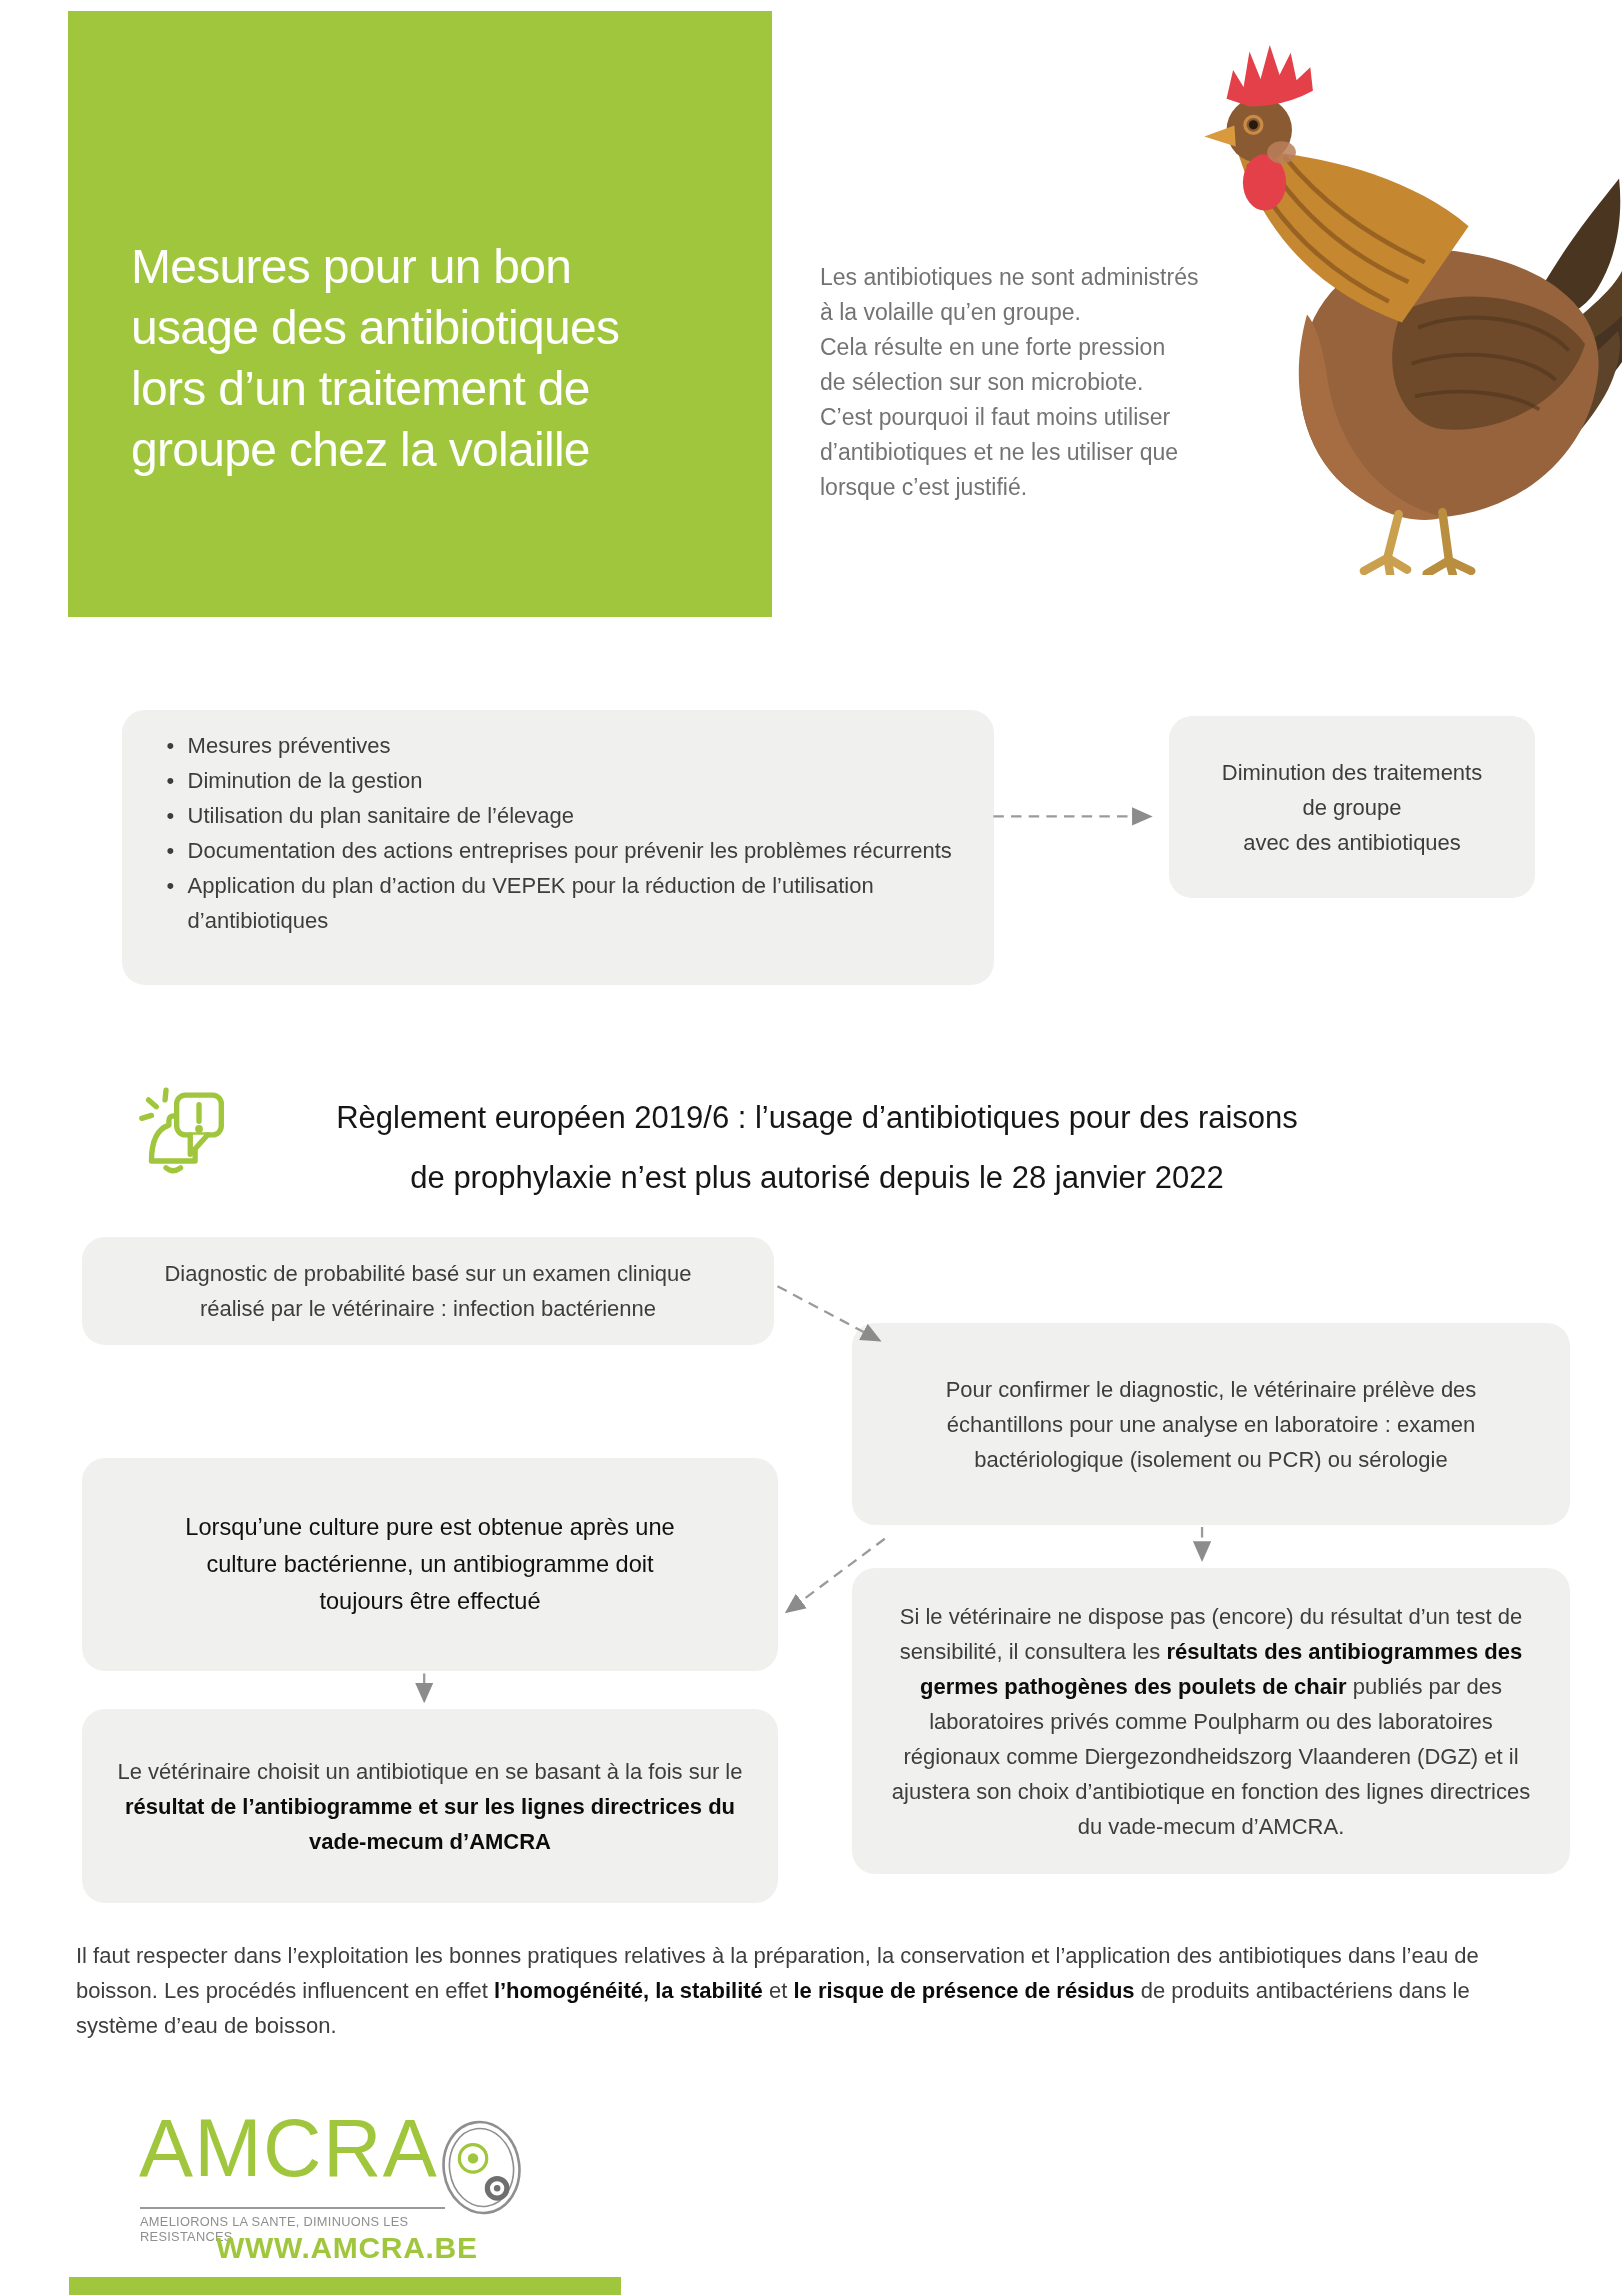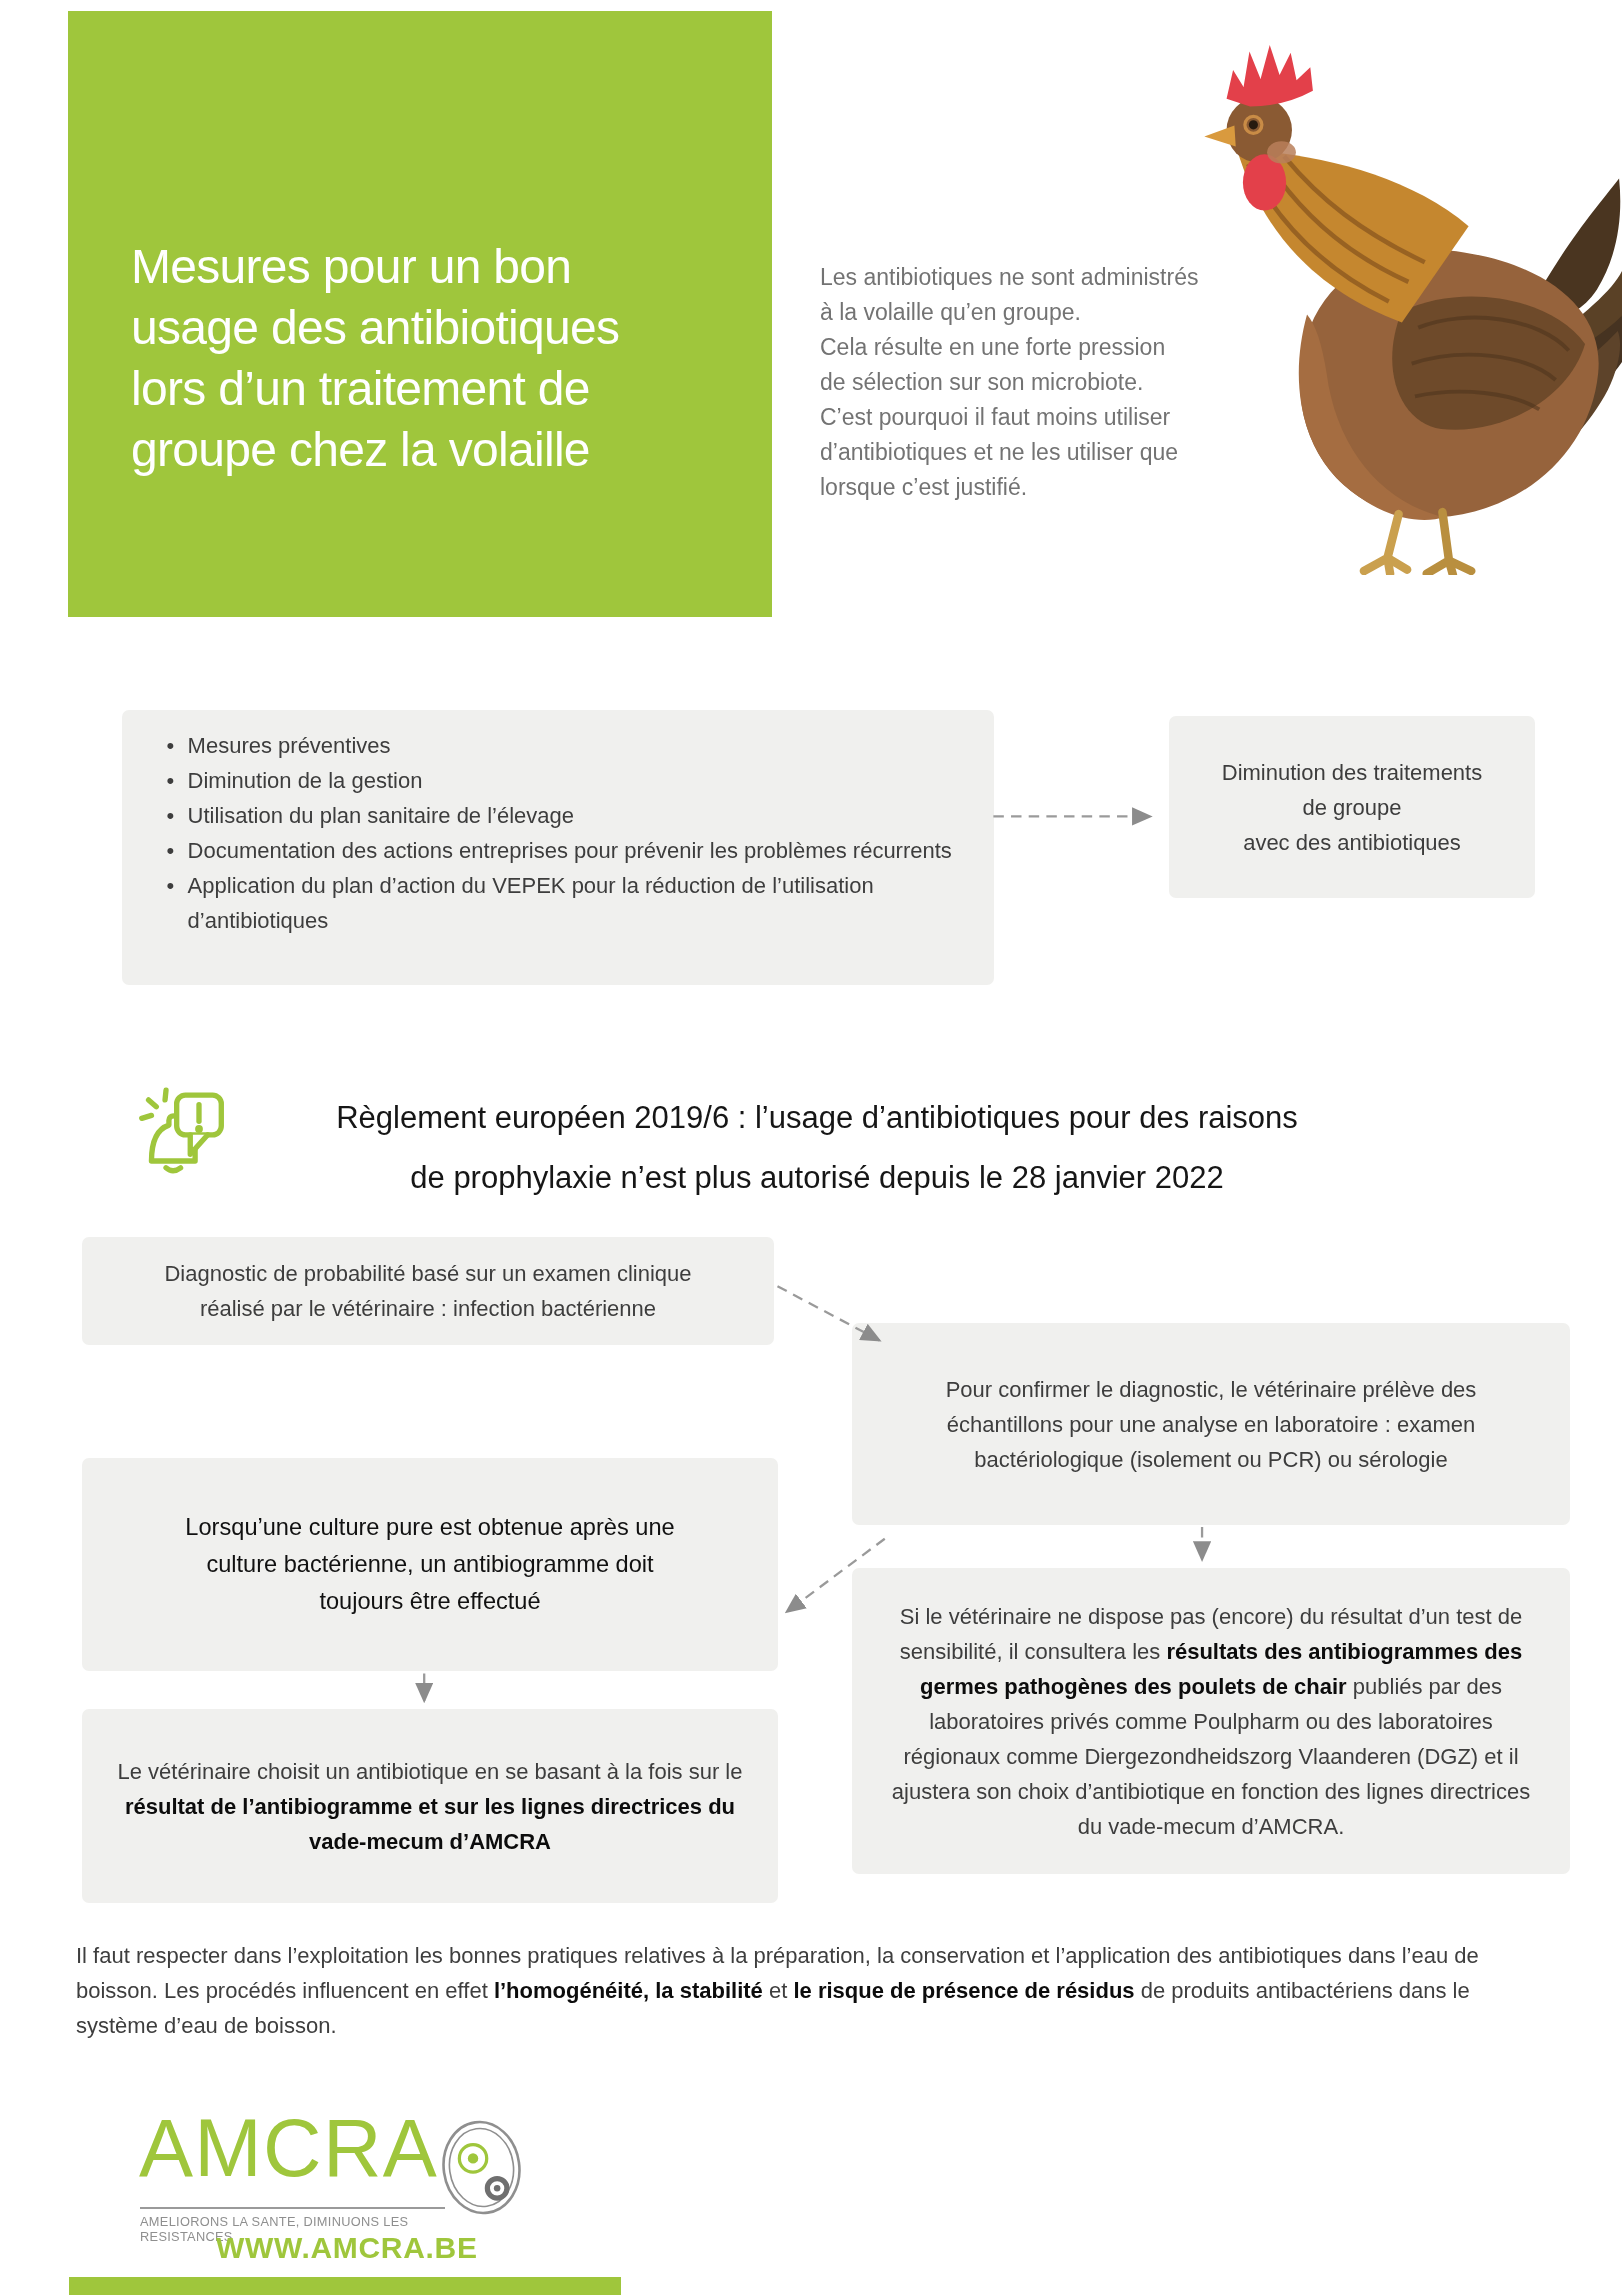--- a/index.html
+++ b/index.html
@@ -17,21 +17,21 @@
   }
   .intro-text{
     left:792px;top:260px;width:432px;
     font-size:23px;line-height:35px;font-weight:300;color:#737373;
     white-space:pre-line;
     margin-left:28px;
   }
   .chicken{left:1186px;top:6.5px;width:437px;height:568px;}
   
   .gbox{
-    background:#f0f0ee;border-radius:7px;
+    background:#f0f0ee;border-radius:23px;
     display:flex;align-items:center;justify-content:center;
     text-align:center;font-size:22px;line-height:35px;color:#3d3d3d;
   }
   .box-bullets{left:122px;top:710px;width:872px;height:275px;display:block;text-align:left;}
   .box-bullets ul{margin:0;padding:18.3px 37px 0 42px;list-style:none;font-size:22px;line-height:35px;}
   .box-bullets li{padding-left:23.6px;position:relative;}
   .box-bullets li::before{content:"•";position:absolute;left:2.6px;}
   .box-outcome{left:1169px;top:716px;width:366px;height:182px;white-space:pre-line;}
   .reg-icon{left:134px;top:1078px;width:97px;height:102px;}
   .reg-heading{

